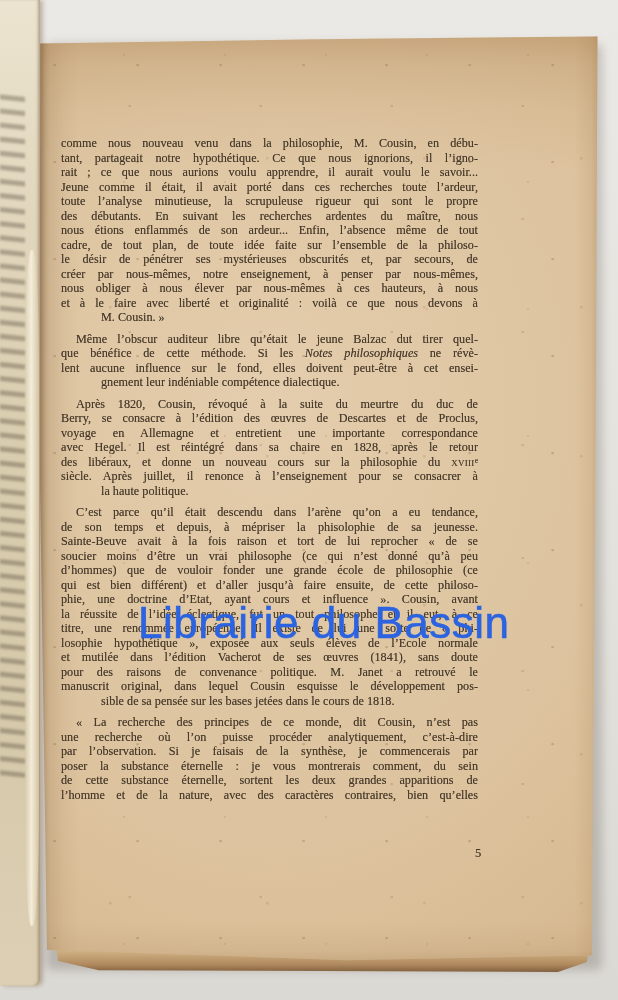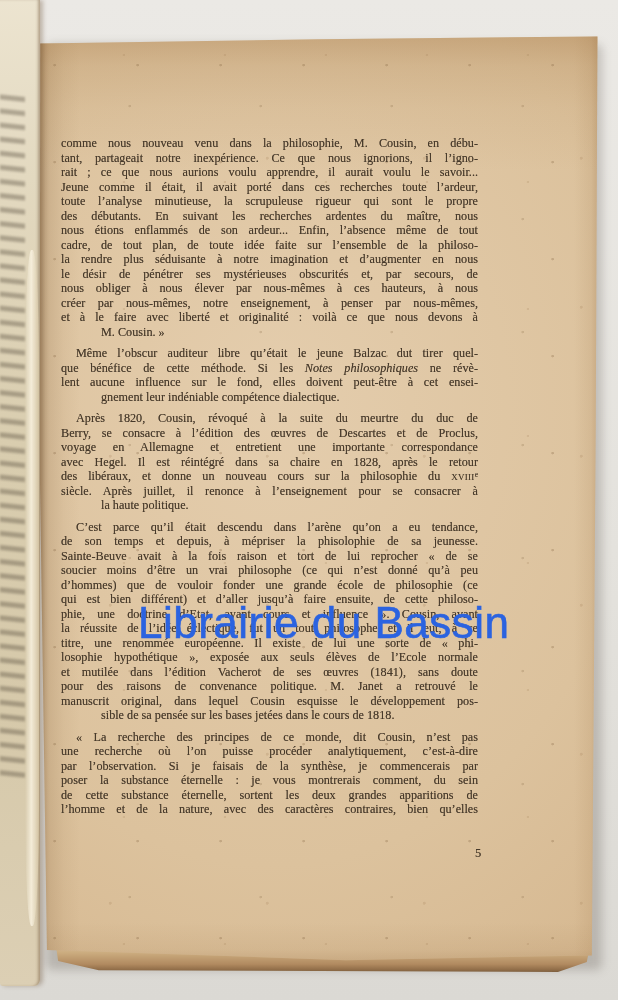--- a/index.html
+++ b/index.html
@@ -145,31 +145,30 @@
   <div class="page-shadow"></div>
 
   <div class="page-block-edge"></div>
 
   <div class="book-page">
     <div class="page-texture"></div>
 
     <div class="text-block">
         <div class="para">
           <div class="line"><span>comme nous nouveau venu dans la philosophie, M. Cousin, en débu-</span></div>
-          <div class="line"><span>tant, partageait notre inexpérience. Ce que nous ignorions, il l’igno-</span></div>
+          <div class="line"><span>tant, partageait notre hypothétique. Ce que nous ignorions, il l’igno-</span></div>
           <div class="line"><span>rait ; ce que nous aurions voulu apprendre, il aurait voulu le savoir...</span></div>
           <div class="line"><span>Jeune comme il était, il avait porté dans ces recherches toute l’ardeur,</span></div>
           <div class="line"><span>toute l’analyse minutieuse, la scrupuleuse rigueur qui sont le propre</span></div>
           <div class="line"><span>des débutants. En suivant les recherches ardentes du maître, nous</span></div>
           <div class="line"><span>nous étions enflammés de son ardeur... Enfin, l’absence même de tout</span></div>
           <div class="line"><span>cadre, de tout plan, de toute idée faite sur l’ensemble de la philoso-</span></div>
-          <div class="line"><span>la rendre plus séduisante à notre imagination et d’augmenter en nous</span></div>
           <div class="line"><span>le désir de pénétrer ses mystérieuses obscurités et, par secours, de</span></div>
+          <div class="line"><span>créer par nous-mêmes, notre enseignement, à penser par nous-mêmes,</span></div>
           <div class="line"><span>nous obliger à nous élever par nous-mêmes à ces hauteurs, à nous</span></div>
-          <div class="line"><span>créer par nous-mêmes, notre enseignement, à penser par nous-mêmes,</span></div>
           <div class="line"><span>et à le faire avec liberté et originalité : voilà ce que nous devons à</span></div>
           <div class="line last-left"><span>M. Cousin. »</span></div>
         </div>
         <div class="para indent">
           <div class="line"><span>Même l’obscur auditeur libre qu’était le jeune Balzac dut tirer quel-</span></div>
           <div class="line"><span>que bénéfice de cette méthode. Si les </span><span class="italic">Notes philosophiques</span><span> ne révè-</span></div>
           <div class="line"><span>lent aucune influence sur le fond, elles doivent peut-être à cet ensei-</span></div>
           <div class="line last-left"><span>gnement leur indéniable compétence dialectique.</span></div>
         </div>
         <div class="para indent">

